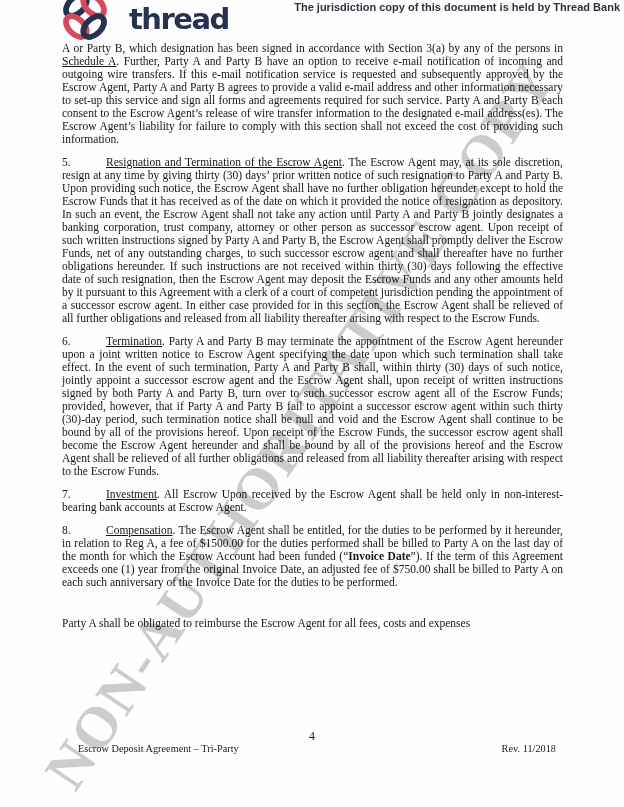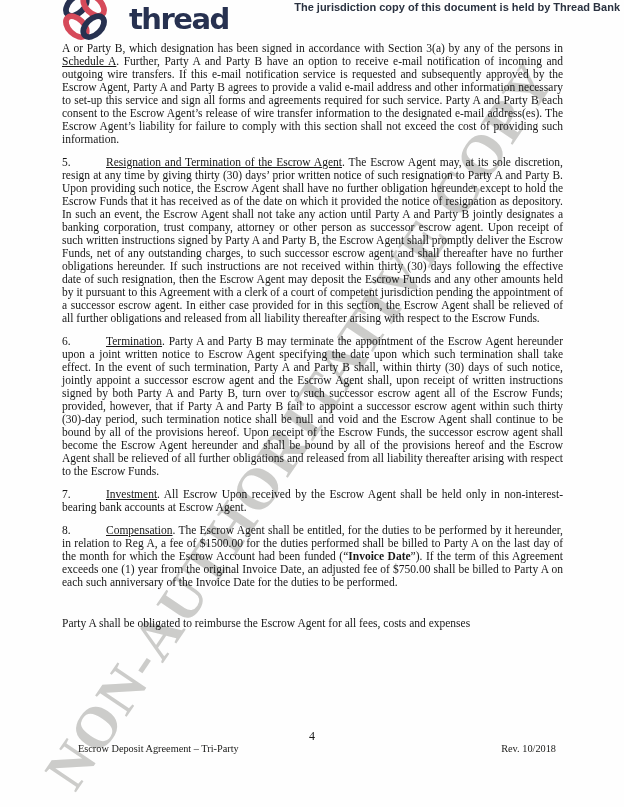--- a/index.html
+++ b/index.html
@@ -110,16 +110,16 @@
       <p><span class="para-num">6.</span><span class="u">Termination</span><span>. Party A and Party B may terminate the appointment of the Escrow Agent hereunder upon a joint written notice to Escrow Agent specifying the date upon which such termination shall take effect. In the event of such termination, Party A and Party B shall, within thirty (30) days of such notice, jointly appoint a successor escrow agent and the Escrow Agent shall, upon receipt of written instructions signed by both Party A and Party B, turn over to such successor escrow agent all of the Escrow Funds; provided, however, that if Party A and Party B fail to appoint a successor escrow agent within such thirty (30)-day period, such termination notice shall be null and void and the Escrow Agent shall continue to be bound by all of the provisions hereof. Upon receipt of the Escrow Funds, the successor escrow agent shall become the Escrow Agent hereunder and shall be bound by all of the provisions hereof and the Escrow Agent shall be relieved of all further obligations and released from all liability thereafter arising with respect to the Escrow Funds.</span></p>
       <p><span class="para-num">7.</span><span class="u">Investment</span><span>. All Escrow Upon received by the Escrow Agent shall be held only in non-interest-bearing bank accounts at Escrow Agent.</span></p>
       <p><span class="para-num">8.</span><span class="u">Compensation</span><span>. The Escrow Agent shall be entitled, for the duties to be performed by it hereunder, in relation to Reg A, a fee of $1500.00 for the duties performed shall be billed to Party A on the last day of the month for which the Escrow Account had been funded (“</span><span class="b">Invoice Date</span><span>”). If the term of this Agreement exceeds one (1) year from the original Invoice Date, an adjusted fee of $750.00 shall be billed to Party A on each such anniversary of the Invoice Date for the duties to be performed.</span></p>
       <p class="closing"><span>Party A shall be obligated to reimburse the Escrow Agent for all fees, costs and expenses</span></p>
     </div>
 
   <div class="page-number">4</div>
 
   <div class="footer">
     <span>Escrow Deposit Agreement – Tri-Party</span>
-    <span>Rev. 10/2018</span>
+    <span>Rev. 11/2018</span>
   </div>
 
 </div>
 
 </body></html>

